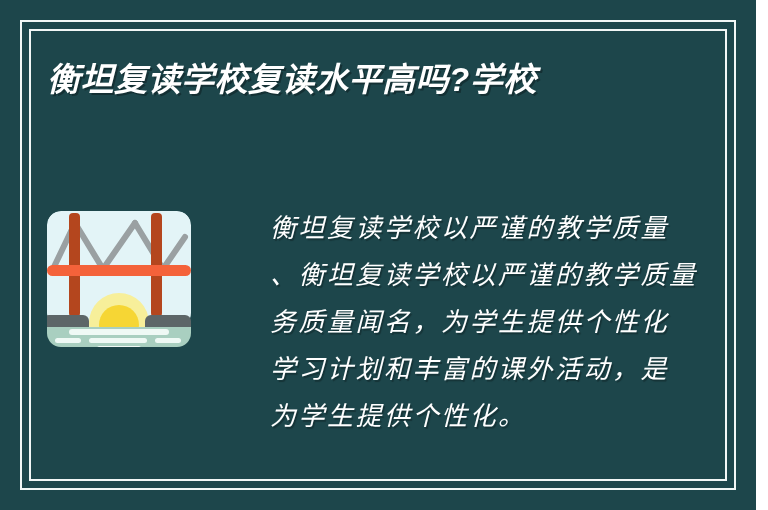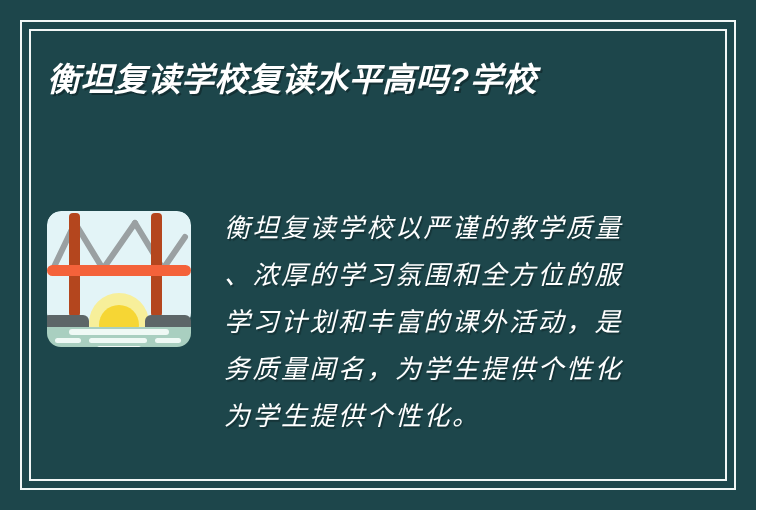--- a/index.html
+++ b/index.html
@@ -62,20 +62,21 @@
   }
 
   
   .content {
     position: absolute;
     left: 47px;
     top: 205px;
     right: 47px;
     display: flex;
     align-items: flex-start;
+    gap: 46px;
   }
 
   
   .illustration {
     position: relative;
     width: 144px;
     height: 136px;
     flex: 0 0 144px;
     margin-top: 6px;
   }
@@ -157,20 +158,20 @@
             <rect x="42" y="127" width="58" height="5" rx="2.5"></rect>
             <rect x="108" y="127" width="26" height="5" rx="2.5"></rect>
             <rect x="50" y="135" width="44" height="5" rx="2.5"></rect>
           </g>
         </g>
       </svg>
     </div>
 
     <div class="paragraph">
       <div class="para-line">衡坦复读学校以严谨的教学质量</div>
-      <div class="para-line">、浓厚的学习氛围和全方位的服</div>
+      <div class="para-line">、衡坦复读学校以严谨的教学质量</div>
+      <div class="para-line">务质量闻名，为学生提供个性化</div>
       <div class="para-line">学习计划和丰富的课外活动，是</div>
-      <div class="para-line">务质量闻名，为学生提供个性化</div>
       <div class="para-line">为学生提供个性化。</div>
     </div>
 
   </div>
 </div>
 
 </body></html>

